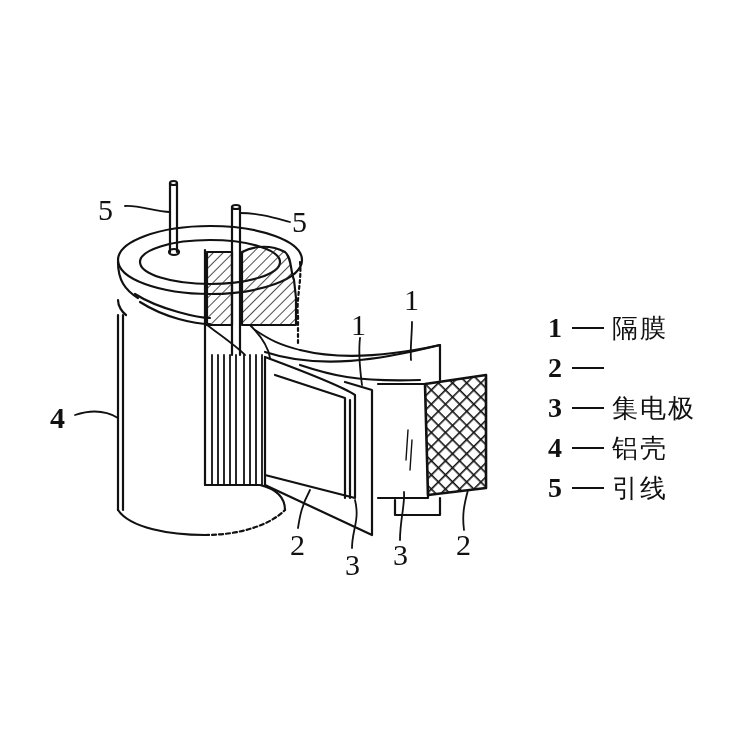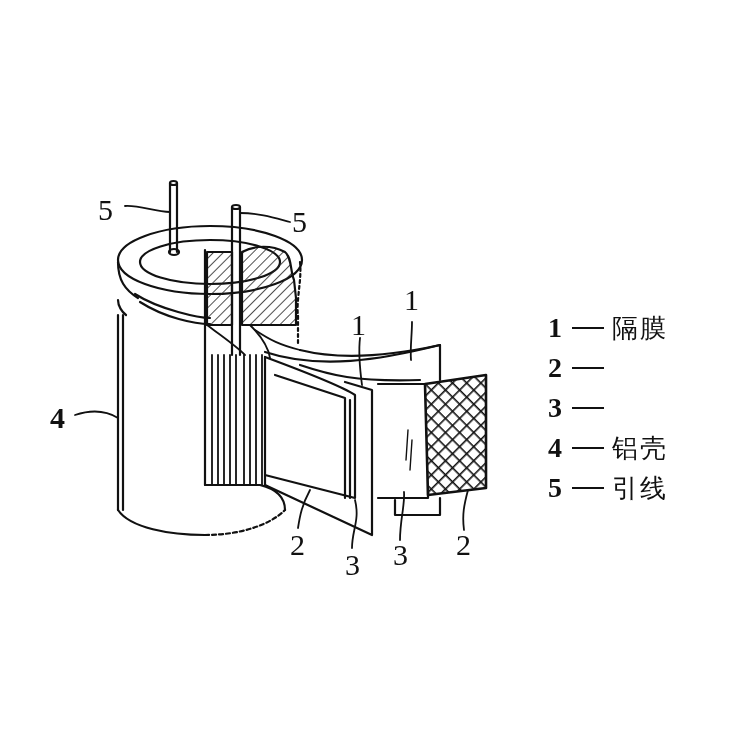--- a/index.html
+++ b/index.html
@@ -136,20 +136,21 @@
     <span class="legend-dash"></span>
     <span class="legend-text">隔膜</span>
   </div>
   <div class="legend-row">
     <span class="legend-num">2</span>
     <span class="legend-dash"></span>
   </div>
   <div class="legend-row">
     <span class="legend-num">3</span>
     <span class="legend-dash"></span>
+    <span class="legend-text">集电极</span>
   </div>
   <div class="legend-row">
     <span class="legend-num">4</span>
     <span class="legend-dash"></span>
     <span class="legend-text">铝壳</span>
   </div>
   <div class="legend-row">
     <span class="legend-num">5</span>
     <span class="legend-dash"></span>
     <span class="legend-text">引线</span>

